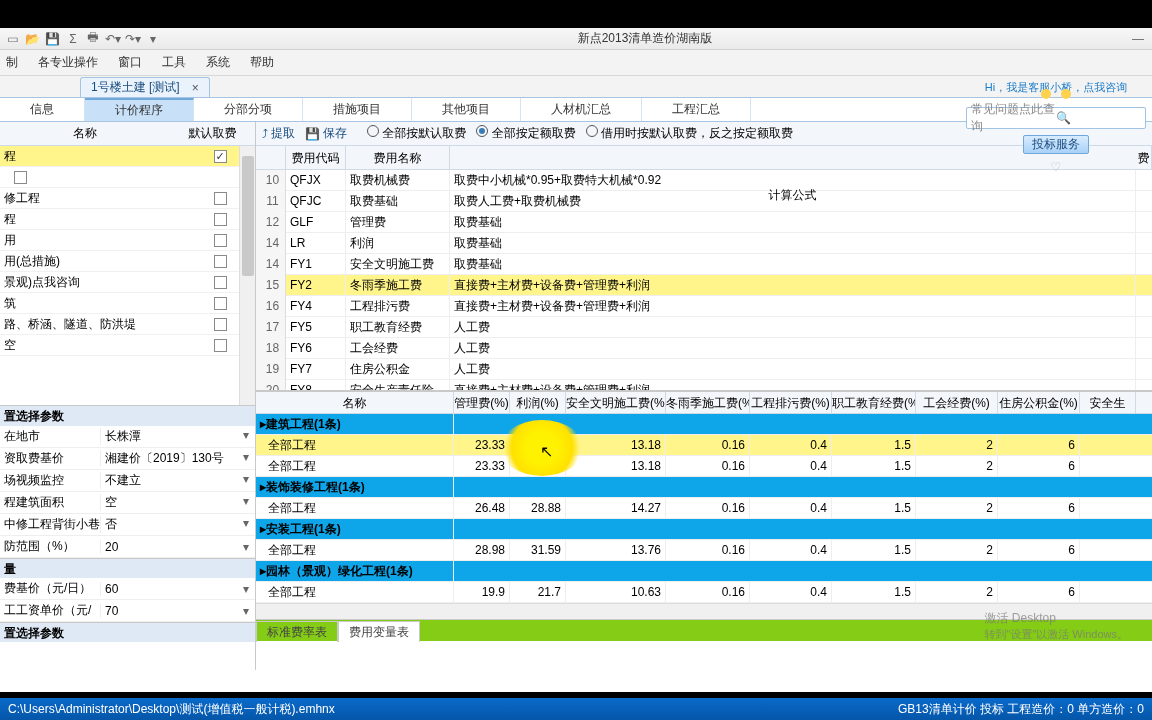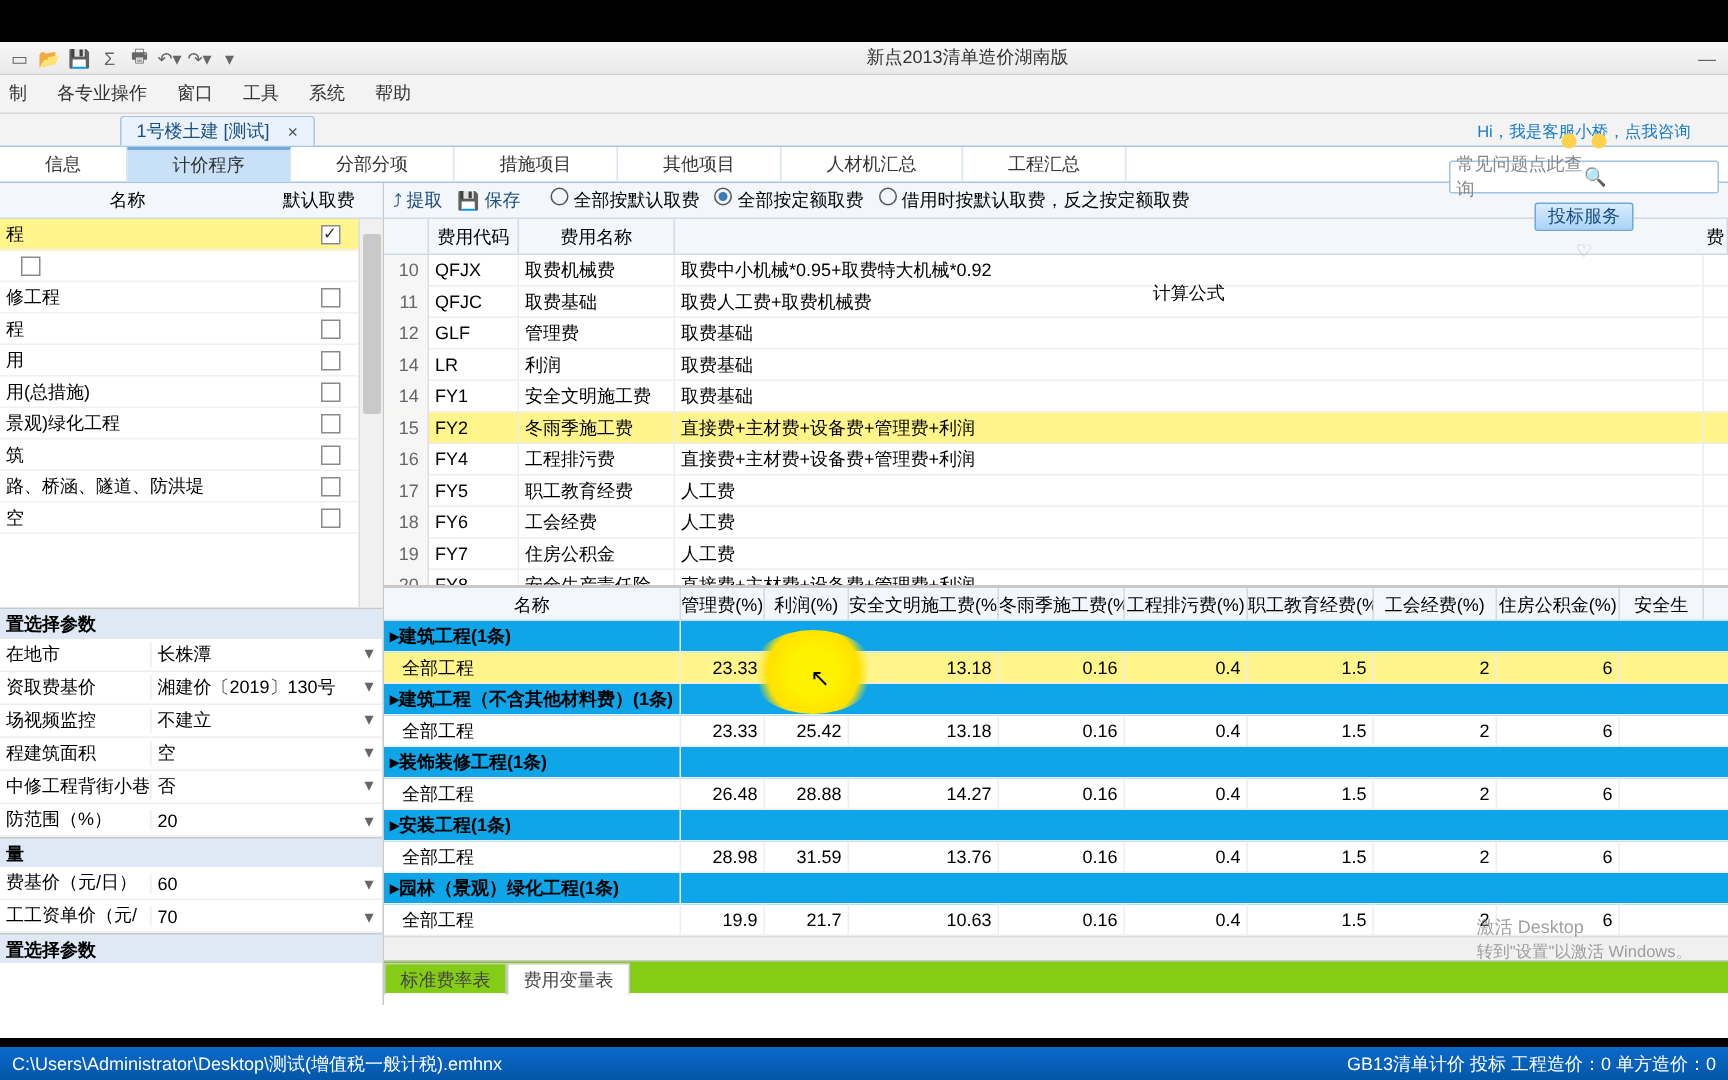--- a/index.html
+++ b/index.html
@@ -180,21 +180,21 @@
               <span class="cb"></span>
             </div>
           </div>
           <div class="trow">
             <div class="tc1">用(总措施)</div>
             <div class="tc2">
               <span class="cb"></span>
             </div>
           </div>
           <div class="trow">
-            <div class="tc1">景观)绿化工程</div>
+            <div class="tc1">景观)点我咨询</div>
             <div class="tc2">
               <span class="cb"></span>
             </div>
           </div>
           <div class="trow">
             <div class="tc1">筑</div>
             <div class="tc2">
               <span class="cb"></span>
             </div>
           </div>
@@ -381,23 +381,20 @@
               <div class="bc name">全部工程</div>
               <div class="bc num col-n">23.33</div>
               <div class="bc num col-n">25.42</div>
               <div class="bc num col-n2">13.18</div>
               <div class="bc num col-n3">0.16</div>
               <div class="bc num col-n4">0.4</div>
               <div class="bc num col-n3">1.5</div>
               <div class="bc num col-n4">2</div>
               <div class="bc num col-n4">6</div>
             </div>
-            <div class="brow group">
-              <div class="bc name">▸建筑工程（不含其他材料费）(1条)</div>
-            </div>
             <div class="brow">
               <div class="bc name">全部工程</div>
               <div class="bc num col-n">23.33</div>
               <div class="bc num col-n">25.42</div>
               <div class="bc num col-n2">13.18</div>
               <div class="bc num col-n3">0.16</div>
               <div class="bc num col-n4">0.4</div>
               <div class="bc num col-n3">1.5</div>
               <div class="bc num col-n4">2</div>
               <div class="bc num col-n4">6</div>

